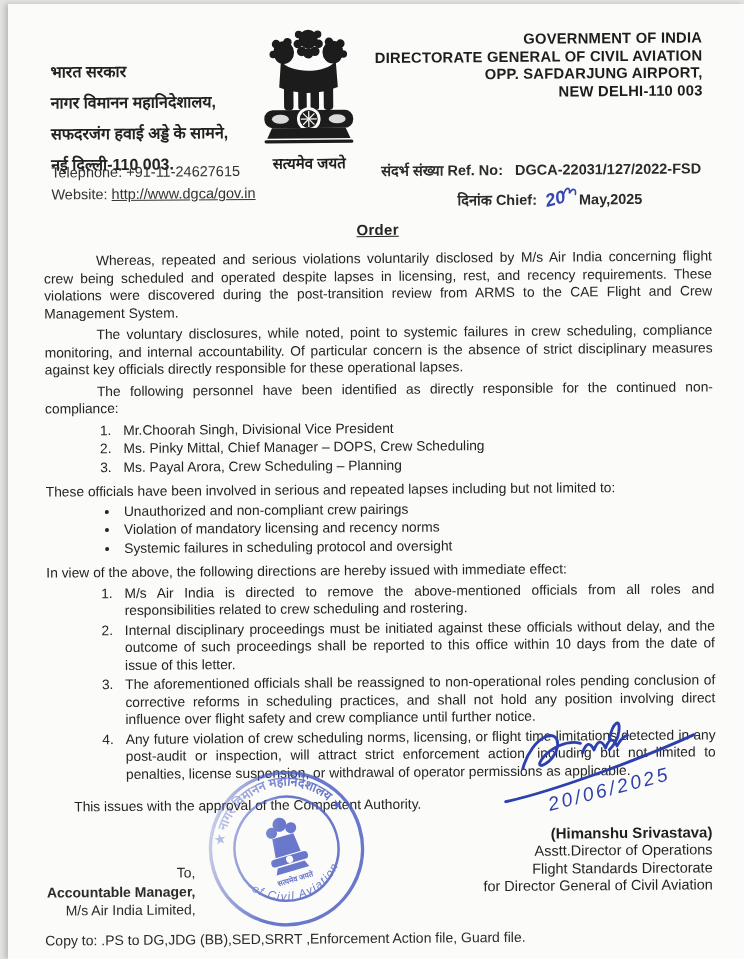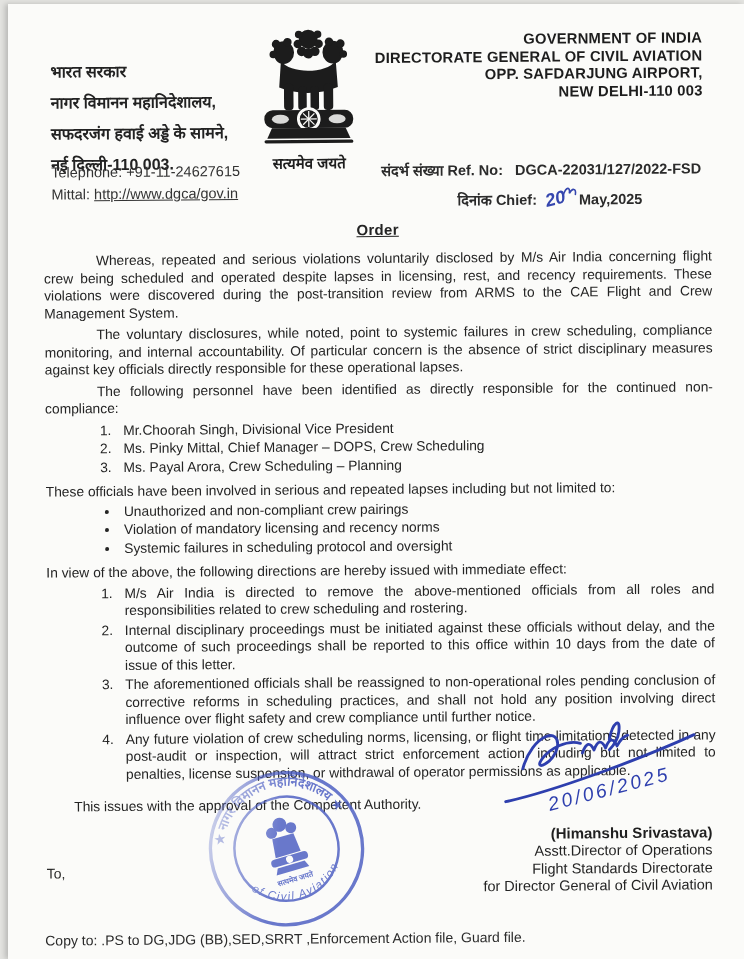--- a/index.html
+++ b/index.html
@@ -69,21 +69,21 @@
 
     <div class="hindi-block">
       <div>भारत सरकार</div>
       <div>नागर विमानन महानिदेशालय,</div>
       <div>सफदरजंग हवाई अड्डे के सामने,</div>
       <div>नई दिल्ली-110 003.</div>
     </div>
 
     <div class="contact">
       <div>Telephone: +91-11-24627615</div>
-      <div><span>Mittal: </span><a href="#">http://www.dgca/gov.in</a></div>
+      <div><span>Website: </span><a href="#">http://www.dgca/gov.in</a></div>
     </div>
 
     <div class="emblem-wrap">
       <svg width="104" height="124" viewBox="0 0 110 130">
         <g fill="#1c1c1c">
 
           <circle cx="55" cy="17" r="10"></circle>
           <circle cx="45" cy="12" r="4"></circle>
             <circle cx="65" cy="12" r="4"></circle>
           <circle cx="44" cy="22" r="4.5"></circle>
@@ -214,18 +214,20 @@
             <circle cx="82" cy="93" r="3.6" fill="#fbfbf9"></circle>
             <path d="M68,98.5 L96,98.5 L99,105 L65,105 Z"></path>
           </g>
           <text x="82" y="116" font-size="7.5" font-weight="bold" text-anchor="middle" fill="#4a5cc2" stroke="none">सत्यमेव जयते</text>
         </g>
       </svg>
     </div>
 
     <div class="to-block">
       <div>To,</div>
+      <div class="to-bold">Accountable Manager,</div>
+      <div>M/s Air India Limited,</div>
     </div>
 
     <div class="copy-row">Copy to: .PS to DG,JDG (BB),SED,SRRT ,Enforcement Action file, Guard file.</div>
 
   </div>
 </div>
 
 </body></html>

